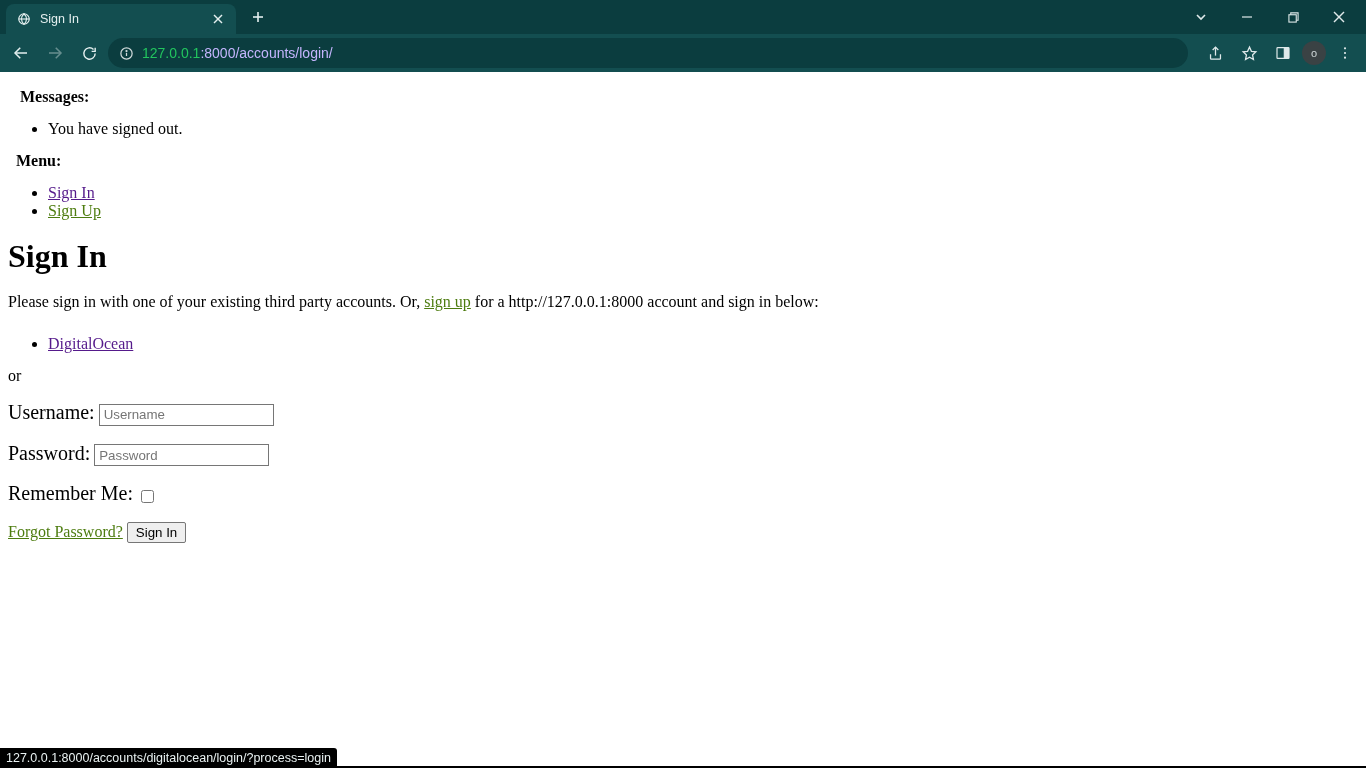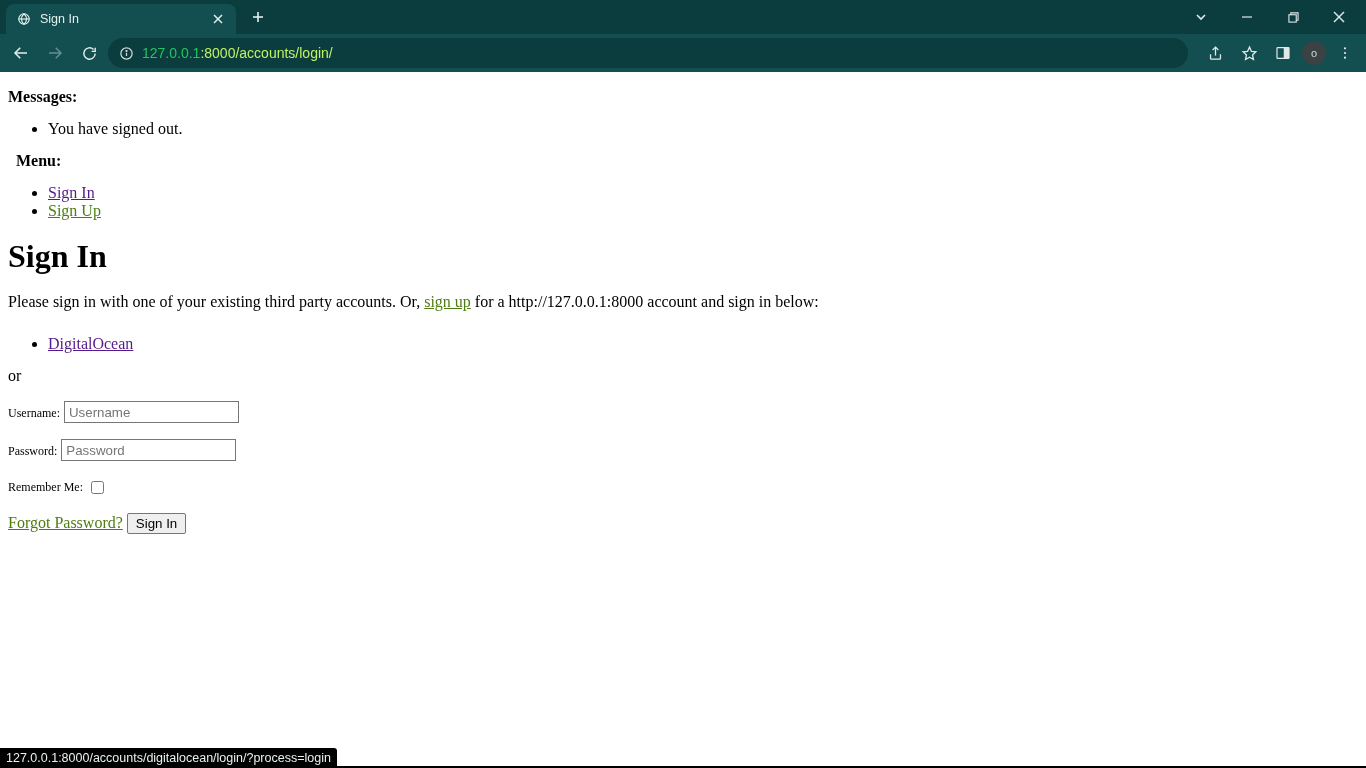--- a/index.html
+++ b/index.html
@@ -29,37 +29,37 @@
   }
   .tb-btn { width:30px; height:30px; display:flex; align-items:center; justify-content:center; border-radius:50%; color:#e4efef; }
   .tb-btn.disabled { opacity:0.4; }
   .omnibox {
     flex:1; display:flex; align-items:center; background:#0b3d3f; border-radius:16px; height:30px;
     padding: 0 10px; gap:8px; color:#cfd9da; font-size:14px;
   }
   .omnibox .info { width:16px; height:16px; display:flex; align-items:center; justify-content:center; color:#cfd9da; }
   .omnibox .url { white-space:nowrap; }
   .omnibox .host { color:#22c55e; }
-  .omnibox .path { color:#bef264; }
+  .omnibox .path { color:#c4b5fd; }
   .toolbar-right { display:flex; align-items:center; gap:4px; padding-left:8px; }
   .avatar {
     width:24px; height:24px; border-radius:50%; background:#3a4244; color:#cfd7d8;
     display:flex; align-items:center; justify-content:center; font-size:11px; font-family:Arial,sans-serif;
   }
 
   
   .page { flex:1; overflow:auto; padding: 8px 8px 0 8px; font-size:16px; color:#000; position:relative; }
   .page strong { font-weight:bold; }
   .page ul { margin: 14px 0; padding-left: 40px; }
   .page li { margin: 0; }
   a.vlink { color:#551a8b; text-decoration: underline; }
   a.link { color:#4d7c0f; text-decoration: underline; }
   h1.pg-title { font-size: 32px; margin: 18px 0 18px 0; font-weight:bold; }
   .row { margin: 16px 0; }
-  .field-label { font-size:12px; }
+  .field-label { font-size:20px; }
   input.textin {
     font-family: Arial, sans-serif; font-size:13.3px; height:22px; width:175px;
     border:1px solid #767676; padding:1px 4px; background:#fff;
   }
   input.textin::placeholder { color:#757575; }
   input[type=checkbox] { width:13px; height:13px; vertical-align:middle; }
   button.signin {
     font-family: Arial, sans-serif; font-size:13.3px; padding:2px 8px;
     border:1px solid #767676; background:#efefef; border-radius:2px; cursor:pointer;
   }
@@ -189,21 +189,21 @@
             <circle cx="12" cy="12" r="1.6"></circle>
             <circle cx="12" cy="19" r="1.6"></circle>
         </svg>
       </div>
     </div>
   </div>
 </div>
 
 <div class="page">
 
-  <p style="margin:8px 0 0 0;"><strong>Messages:</strong></p>
+  <p style="margin:8px 0 0 12px;"><strong>Messages:</strong></p>
   <ul>
     <li>You have signed out.</li>
   </ul>
 
   <p style="margin:8px;"><strong>Menu:</strong></p>
   <ul>
     <li><a href="#" class="vlink">Sign In</a></li>
     <li><a href="#" class="link">Sign Up</a></li>
   </ul>
 

